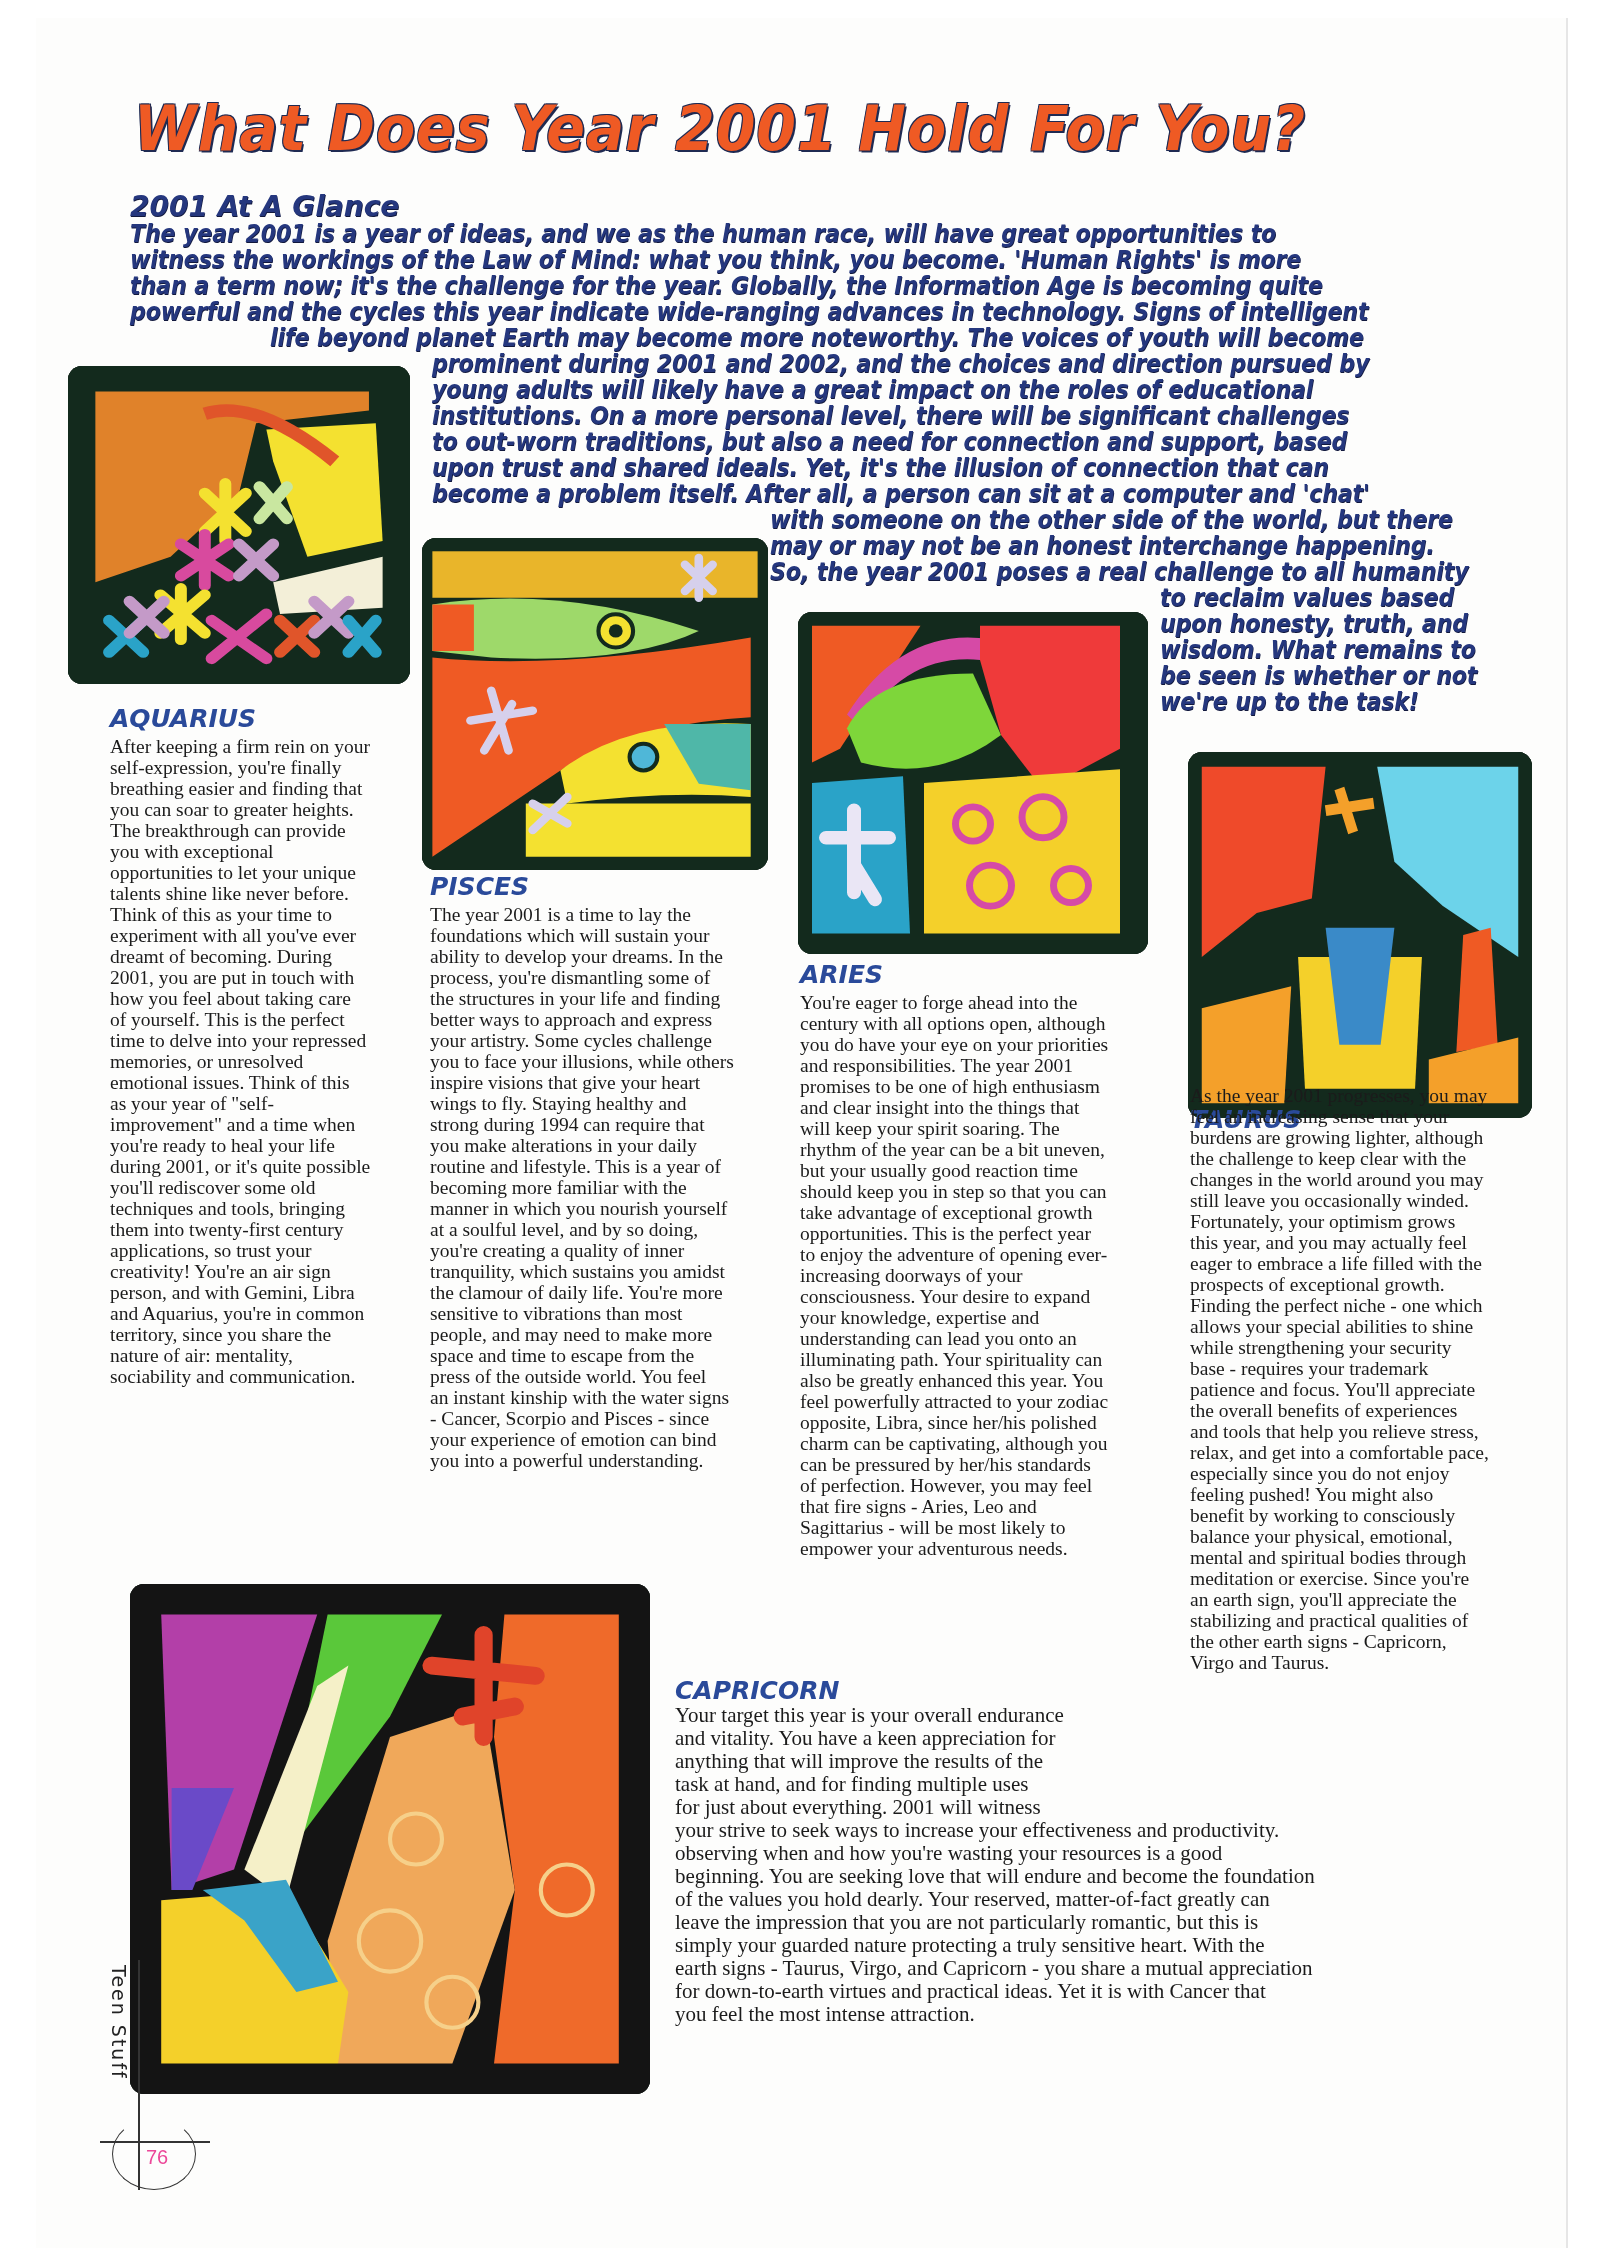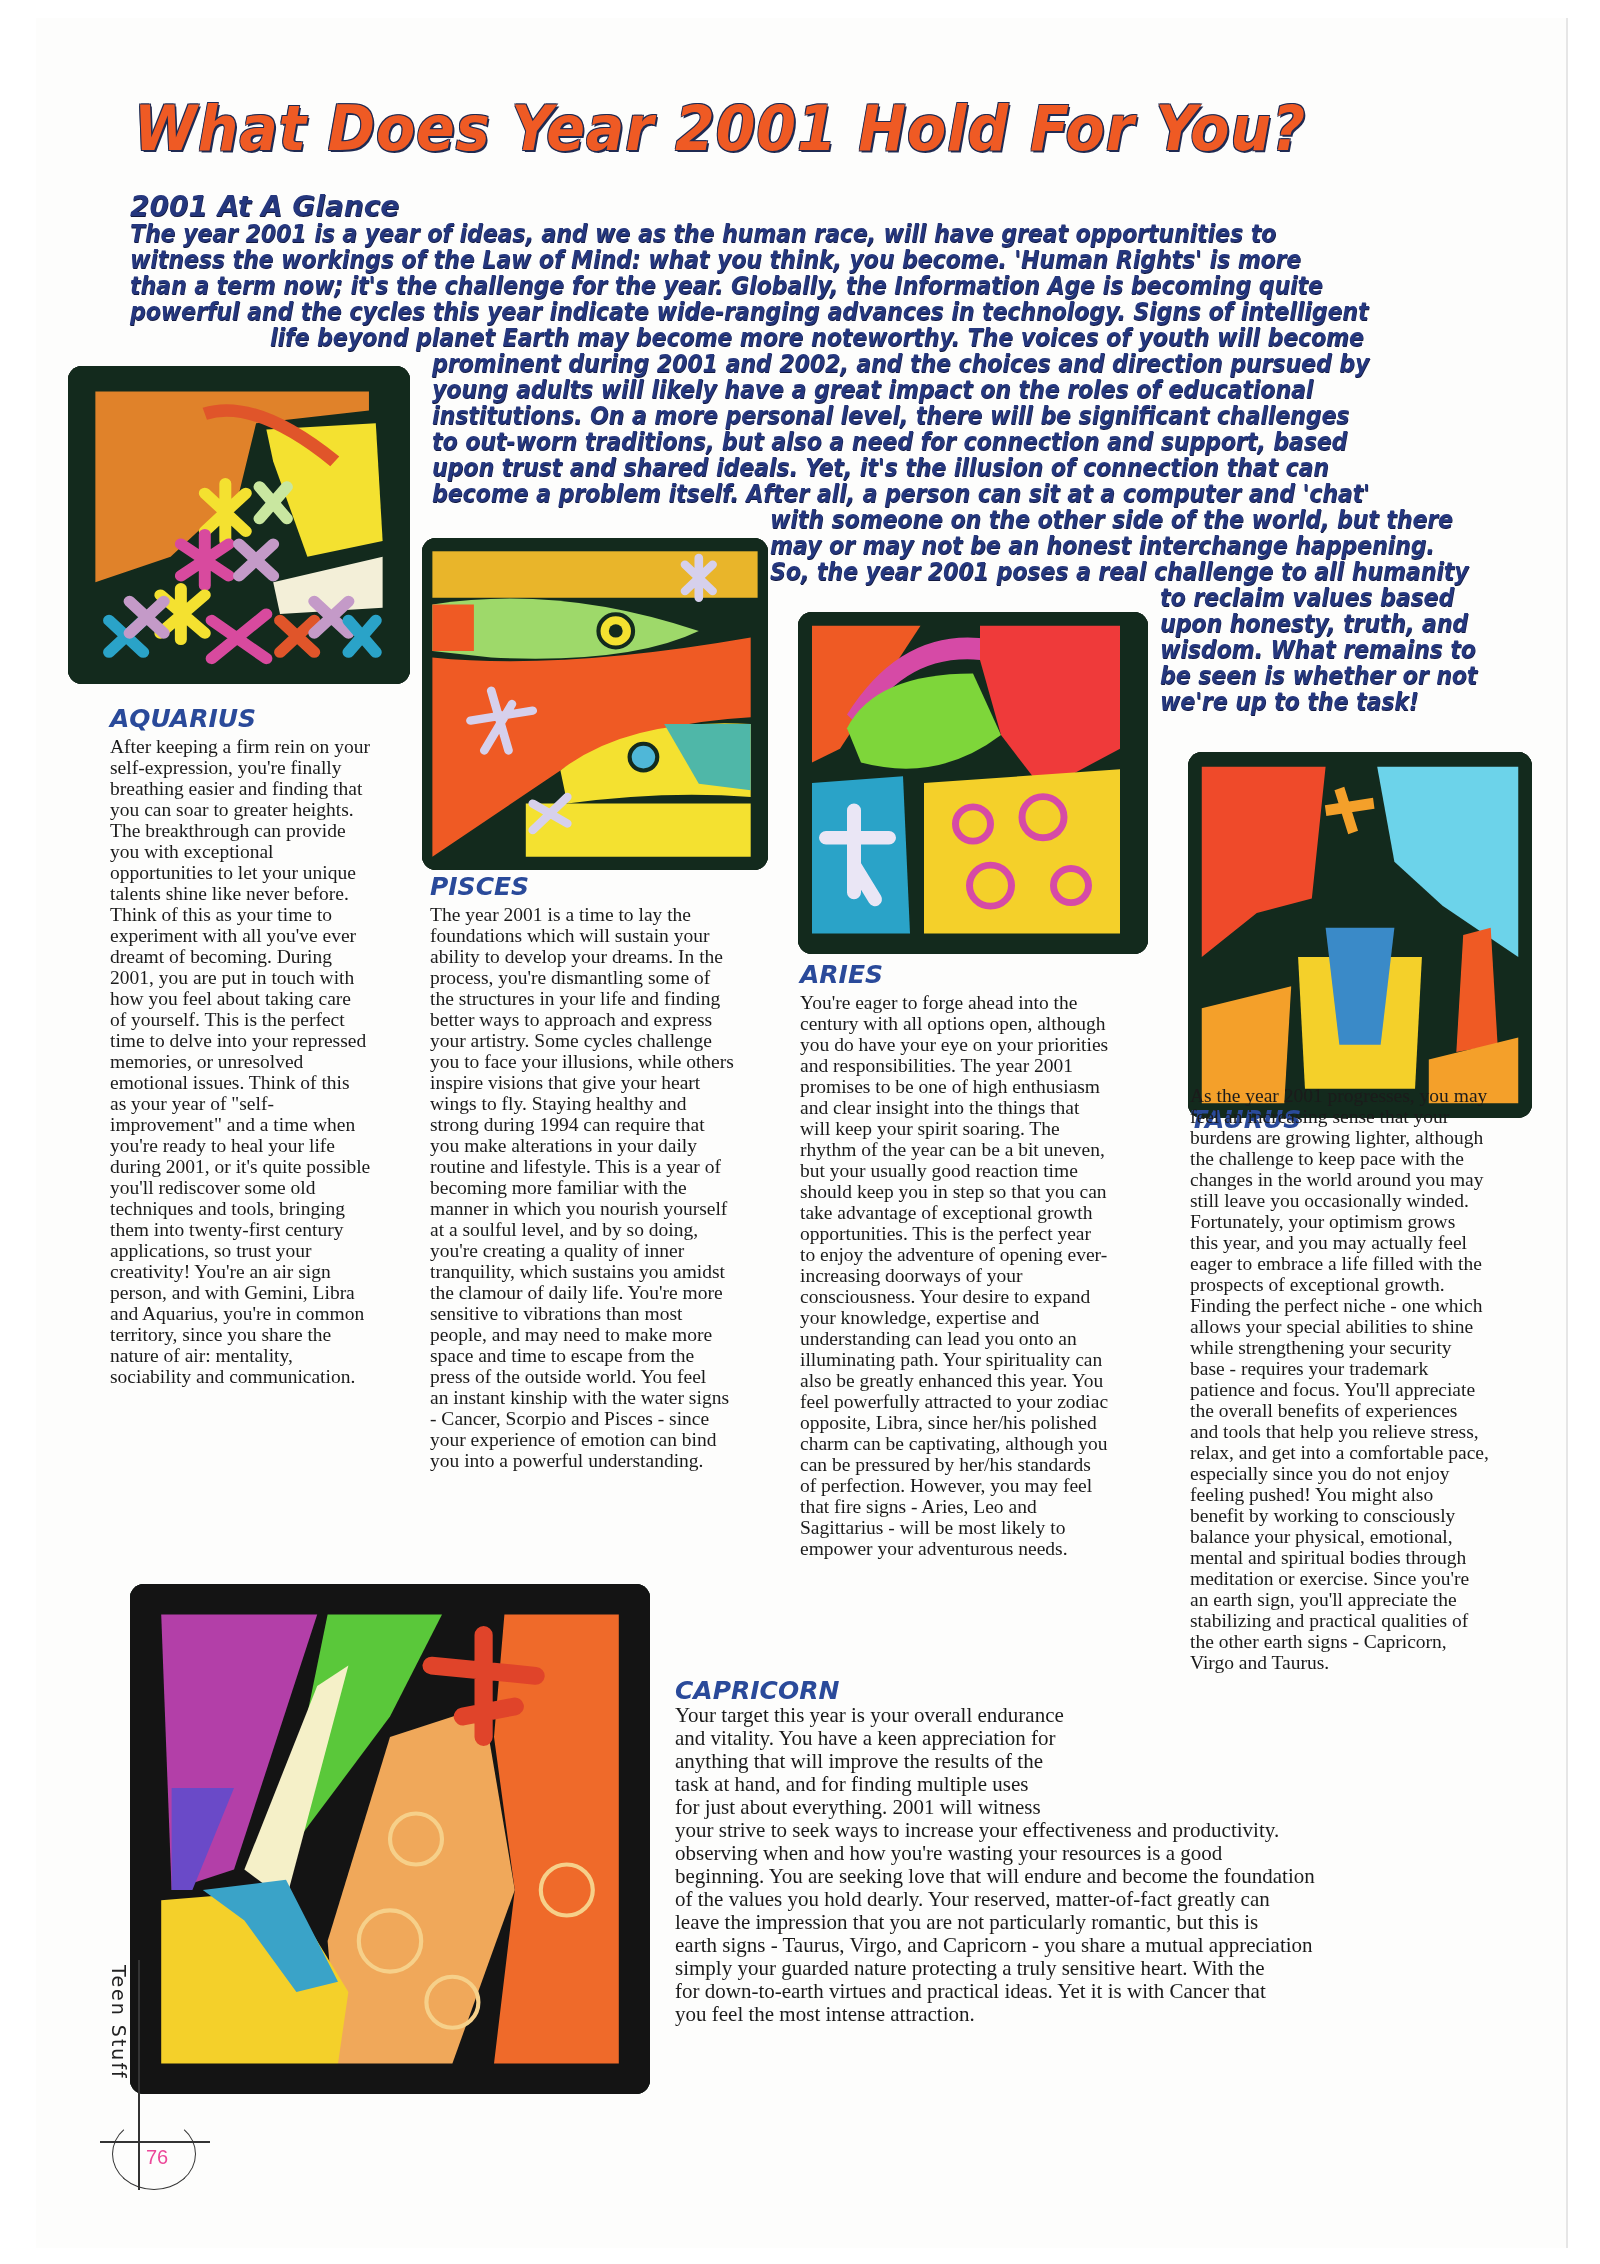--- a/index.html
+++ b/index.html
@@ -278,21 +278,21 @@
     <span>can be pressured by her/his standards</span>
     <span>of perfection. However, you may feel</span>
     <span>that fire signs - Aries, Leo and</span>
     <span>Sagittarius - will be most likely to</span>
     <span>empower your adventurous needs.</span>
   </div>
 <div class="body-text" id="taurus-body" style="left:1190px; top:1085px;">
     <span>As the year 2001 progresses, you may</span>
     <span>feel an increasing sense that your</span>
     <span>burdens are growing lighter, although</span>
-    <span>the challenge to keep pace with the</span>
+    <span>the challenge to keep clear with the</span>
     <span>changes in the world around you may</span>
     <span>still leave you occasionally winded.</span>
     <span>Fortunately, your optimism grows</span>
     <span>this year, and you may actually feel</span>
     <span>eager to embrace a life filled with the</span>
     <span>prospects of exceptional growth.</span>
     <span>Finding the perfect niche - one which</span>
     <span>allows your special abilities to shine</span>
     <span>while strengthening your security</span>
     <span>base - requires your trademark</span>
@@ -315,22 +315,22 @@
     <span style="font-size: 21px; line-height: 23px;">Your target this year is your overall endurance</span>
     <span style="font-size: 21px; line-height: 23px;">and vitality. You have a keen appreciation for</span>
     <span style="font-size: 21px; line-height: 23px;">anything that will improve the results of the</span>
     <span style="font-size: 21px; line-height: 23px;">task at hand, and for finding multiple uses</span>
     <span style="font-size: 21px; line-height: 23px;">for just about everything. 2001 will witness</span>
     <span style="font-size: 21px; line-height: 23px; margin-left: 0px;">your strive to seek ways to increase your effectiveness and productivity.</span>
     <span style="font-size: 21px; line-height: 23px; margin-left: 0px;">observing when and how you're wasting your resources is a good</span>
     <span style="font-size: 21px; line-height: 23px; margin-left: 0px;">beginning. You are seeking love that will endure and become the foundation</span>
     <span style="font-size: 21px; line-height: 23px; margin-left: 0px;">of the values you hold dearly. Your reserved, matter-of-fact greatly can</span>
     <span style="font-size: 21px; line-height: 23px; margin-left: 0px;">leave the impression that you are not particularly romantic, but this is</span>
+    <span style="font-size: 21px; line-height: 23px; margin-left: 0px;">simply your guarded nature protecting a truly sensitive heart. With the</span>
     <span style="font-size: 21px; line-height: 23px; margin-left: 0px;">earth signs - Taurus, Virgo, and Capricorn - you share a mutual appreciation</span>
-    <span style="font-size: 21px; line-height: 23px; margin-left: 0px;">simply your guarded nature protecting a truly sensitive heart. With the</span>
     <span style="font-size: 21px; line-height: 23px; margin-left: 0px;">for down-to-earth virtues and practical ideas. Yet it is with Cancer that</span>
     <span style="font-size: 21px; line-height: 23px; margin-left: 0px;">you feel the most intense attraction.</span>
   </div>
 
 <div class="side-label">Teen Stuff</div>
 <div class="folio-line-v"></div>
 <div class="folio-line-h"></div>
 <div class="folio-circle"></div>
 <div class="page-num">76</div>
 

